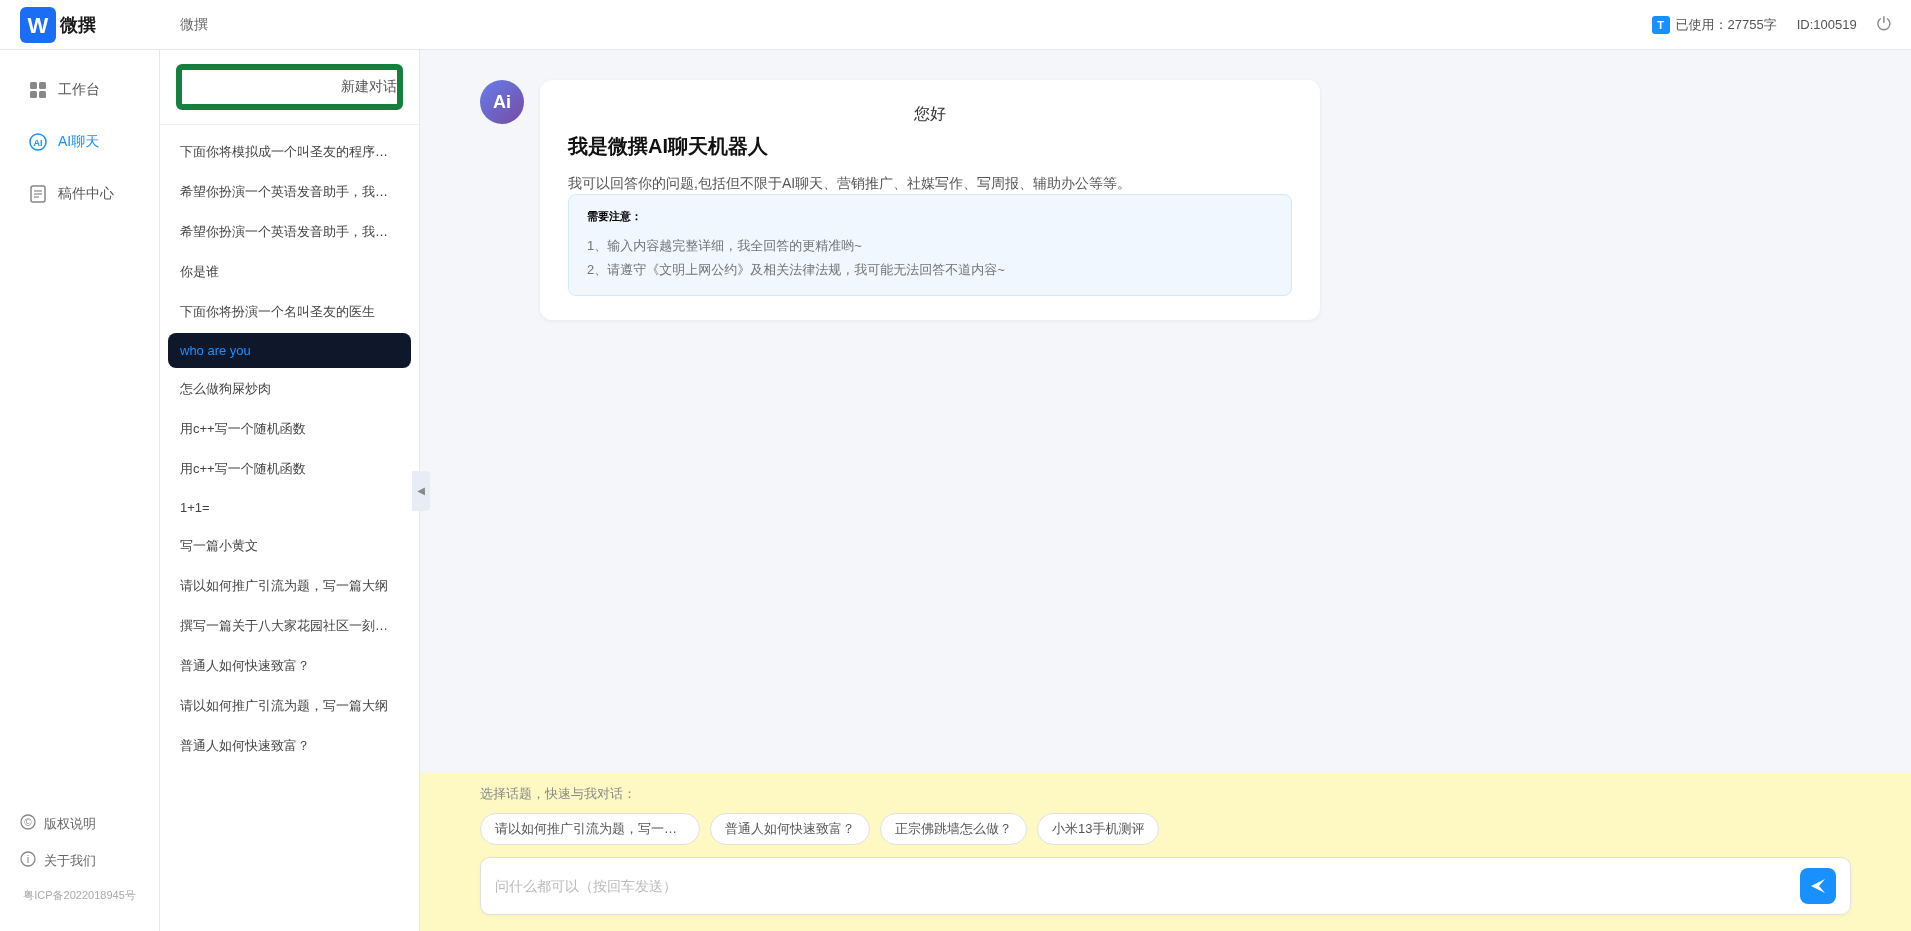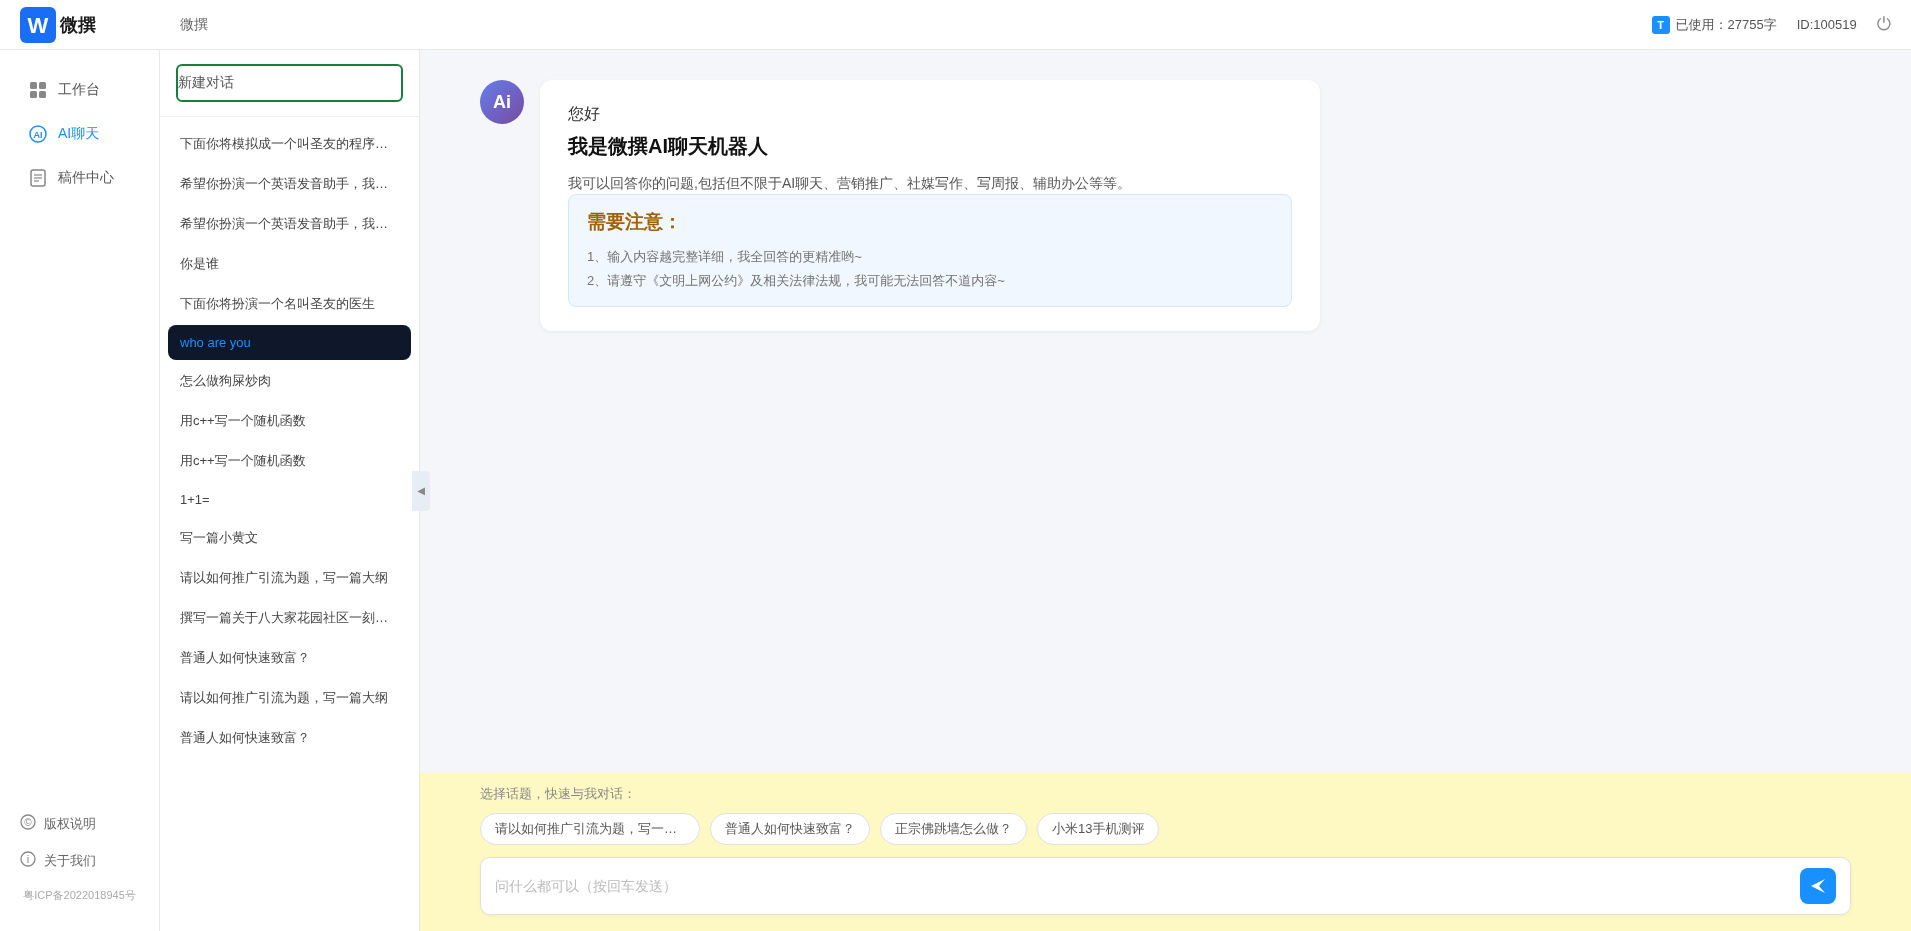--- a/index.html
+++ b/index.html
@@ -78,21 +78,21 @@
     }
 
     
     .left-sidebar {
       width: 160px;
       background: #fff;
       border-right: 1px solid #e8e8e8;
       display: flex;
       flex-direction: column;
       padding: 20px 0;
-      gap: 4px;
+      gap: 12px;
     }
     .nav-item {
       display: flex;
       align-items: center;
       gap: 10px;
       padding: 10px 20px;
       cursor: pointer;
       border-radius: 6px;
       margin: 0 8px;
       color: #555;
@@ -145,26 +145,26 @@
       overflow: hidden;
     }
     .conv-panel-header {
       padding: 14px 16px;
       border-bottom: 1px solid #f0f0f0;
     }
     .new-conv-btn {
       width: 100%;
       padding: 8px 0;
       background: #fff;
-      border: 2px solid #15803d;
+      border: 6px solid #15803d;
       border-radius: 6px;
       font-size: 14px;
       color: #555;
       cursor: pointer;
-      text-align: left;
+      text-align: right;
     }
     .conv-list {
       flex: 1;
       overflow-y: auto;
       padding: 8px 8px;
       display: flex;
       flex-direction: column;
       gap: 2px;
     }
     .conv-item {
@@ -238,42 +238,43 @@
       background: #fff;
       border-radius: 12px;
       padding: 24px 28px;
       box-shadow: 0 1px 4px rgba(0,0,0,0.06);
       max-width: 780px;
     }
     .welcome-greeting {
       font-size: 16px;
       color: #333;
       margin-bottom: 8px;
+      text-align: center;
     }
     .welcome-title {
       font-size: 20px;
       font-weight: bold;
       color: #111;
       margin-bottom: 12px;
     }
     .welcome-desc {
       font-size: 14px;
       color: #555;
       margin-bottom: 0;
       line-height: 1.6;
     }
     .notice-box {
       background: #f0f7ff;
       border: 1px solid #d0e8ff;
       border-radius: 8px;
       padding: 14px 18px;
     }
     .notice-title {
-      font-size: 19px;
-      color: #a16207;
+      font-size: 11px;
+      color: #000000;
       font-weight: bold;
       margin-bottom: 10px;
     }
     .notice-item {
       font-size: 13px;
       color: #737373;
       line-height: 1.8;
     }
 
     

